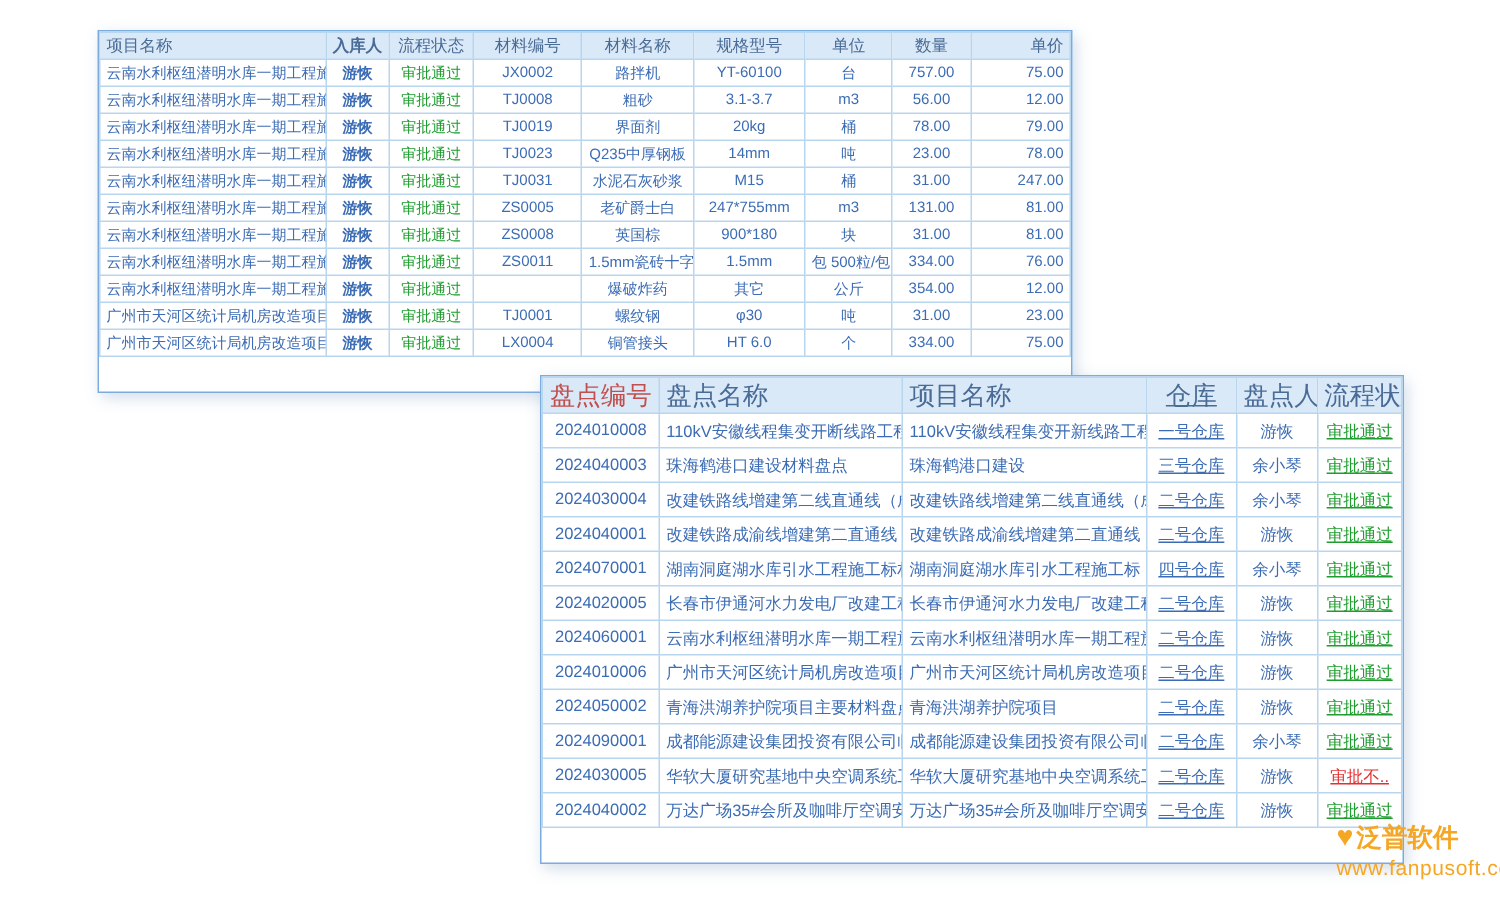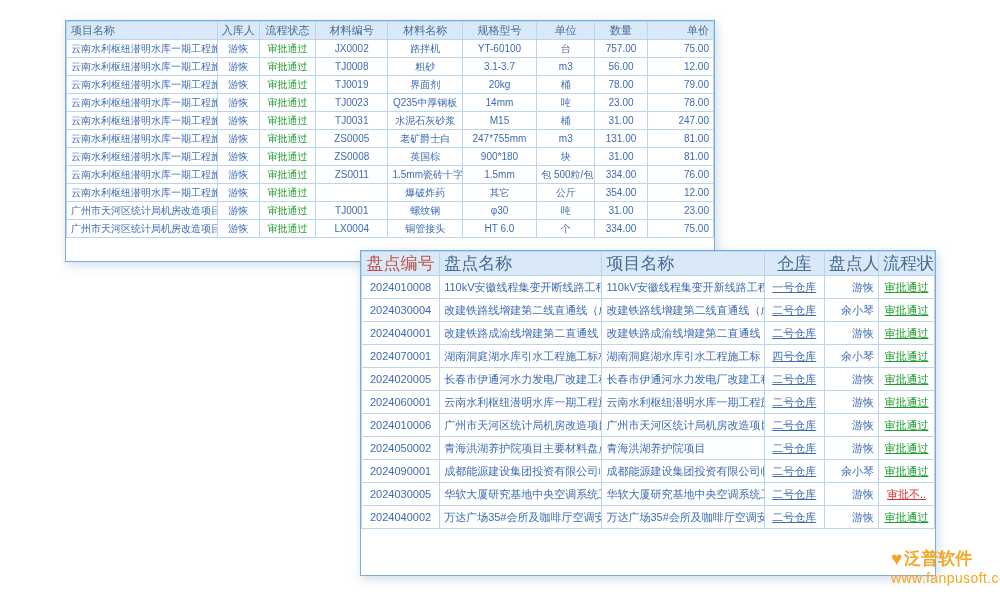--- a/index.html
+++ b/index.html
@@ -29,39 +29,39 @@
   td { color:var(--cell-text); background:#fff; }
   td.status-ok  { color:var(--status-approved); }
   td.status-bad { color:var(--status-rejected); }
 
   
   #w1 { left:65px; top:20px; width:650px; height:242px; z-index:1; }
   #w1 .win-title { height:26px; line-height:26px; font-size:14px; }
   #w1 th { height:18px; font-size:11px; }
   #w1 td { height:18px; font-size:10px; }
   #w1 .c0 { width:150px; text-align:left; }
-  #w1 .c1 { width:42px;  text-align:center; }
+  #w1 .c1 { width:42px;  text-align:center;font-weight:bold; }
   #w1 .c2 { width:56px;  text-align:center; }
   #w1 .c3 { width:72px;  text-align:center; }
   #w1 .c4 { width:74px;  text-align:center; }
   #w1 .c5 { width:74px;  text-align:center; }
   #w1 .c6 { width:58px;  text-align:center; }
   #w1 .c7 { width:52px;  text-align:center; }
   #w1 .c8 { width:66px;  text-align:right; }
 
   
   #w2 { left:360px; top:250px; width:576px; height:326px; z-index:2; }
   #w2 .win-title { height:28px; line-height:28px; font-size:14px; }
   #w2 th { height:22px; font-size:17px; }
   #w2 td { height:23px; font-size:11px; }
   #w2 .c0 { width:78px;  text-align:center; }
   #w2 .c1 { width:162px; text-align:left; }
   #w2 .c2 { width:162px; text-align:left; }
   #w2 .c3 { width:60px;  text-align:center;text-decoration:underline; }
-  #w2 .c4 { width:54px;  text-align:right; }
+  #w2 .c4 { width:54px;  text-align:center; }
   #w2 .c5 { width:56px;  text-align:center; }
   #w2 th.c0 { color:var(--header-accent); }
   #w2 td.status { text-decoration:underline; cursor:pointer; }
 
   
   .watermark {
     position:absolute; left:891px; top:549px; z-index:3;
     color:var(--watermark-orange); line-height:1.1; text-align:left;
   }
   .wm-row { font-size:17px; font-weight:bold; display:flex; align-items:center; }
@@ -227,20 +227,28 @@
     <tbody>
         <tr>
           <td class="c0">2024010008</td>
           <td class="c1">110kV安徽线程集变开断线路工程材料...</td>
           <td class="c2">110kV安徽线程集变开新线路工程</td>
           <td class="c3">一号仓库</td>
           <td class="c4">游恢</td>
           <td class="c5 status status-ok">审批通过</td>
         </tr>
         <tr>
+          <td class="c0">2024040003</td>
+          <td class="c1">珠海鹤港口建设材料盘点</td>
+          <td class="c2">珠海鹤港口建设</td>
+          <td class="c3">三号仓库</td>
+          <td class="c4">余小琴</td>
+          <td class="c5 status status-ok">审批通过</td>
+        </tr>
+        <tr>
           <td class="c0">2024030004</td>
           <td class="c1">改建铁路线增建第二线直通线（成都-西...</td>
           <td class="c2">改建铁路线增建第二线直通线（成都-...</td>
           <td class="c3">二号仓库</td>
           <td class="c4">余小琴</td>
           <td class="c5 status status-ok">审批通过</td>
         </tr>
         <tr>
           <td class="c0">2024040001</td>
           <td class="c1">改建铁路成渝线增建第二直通线（成渝...</td>

